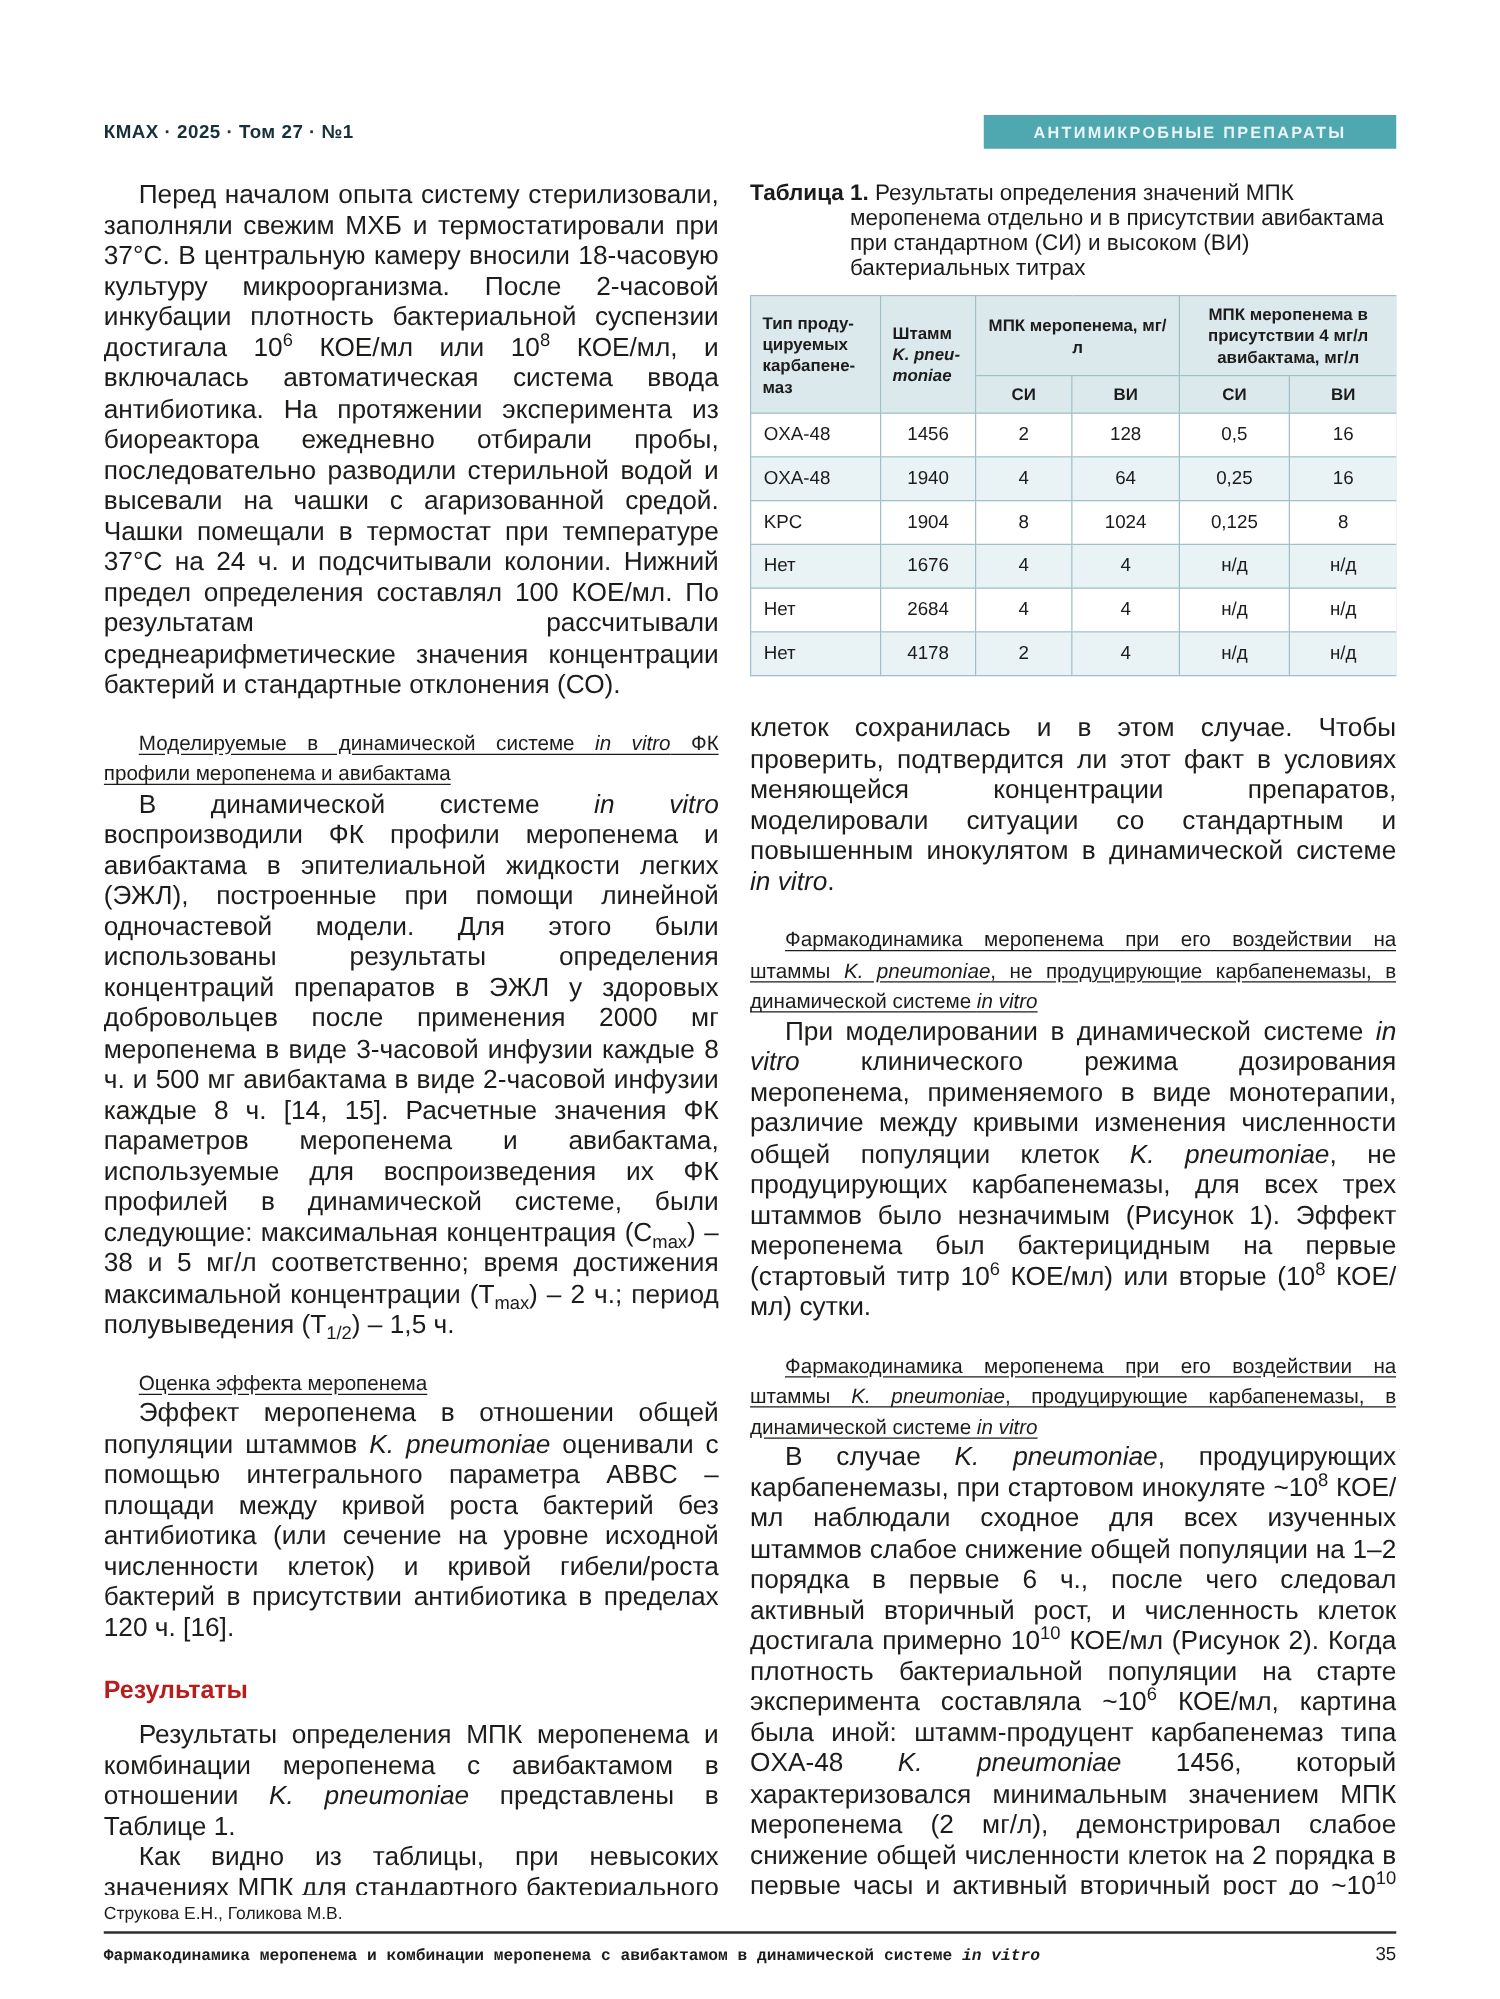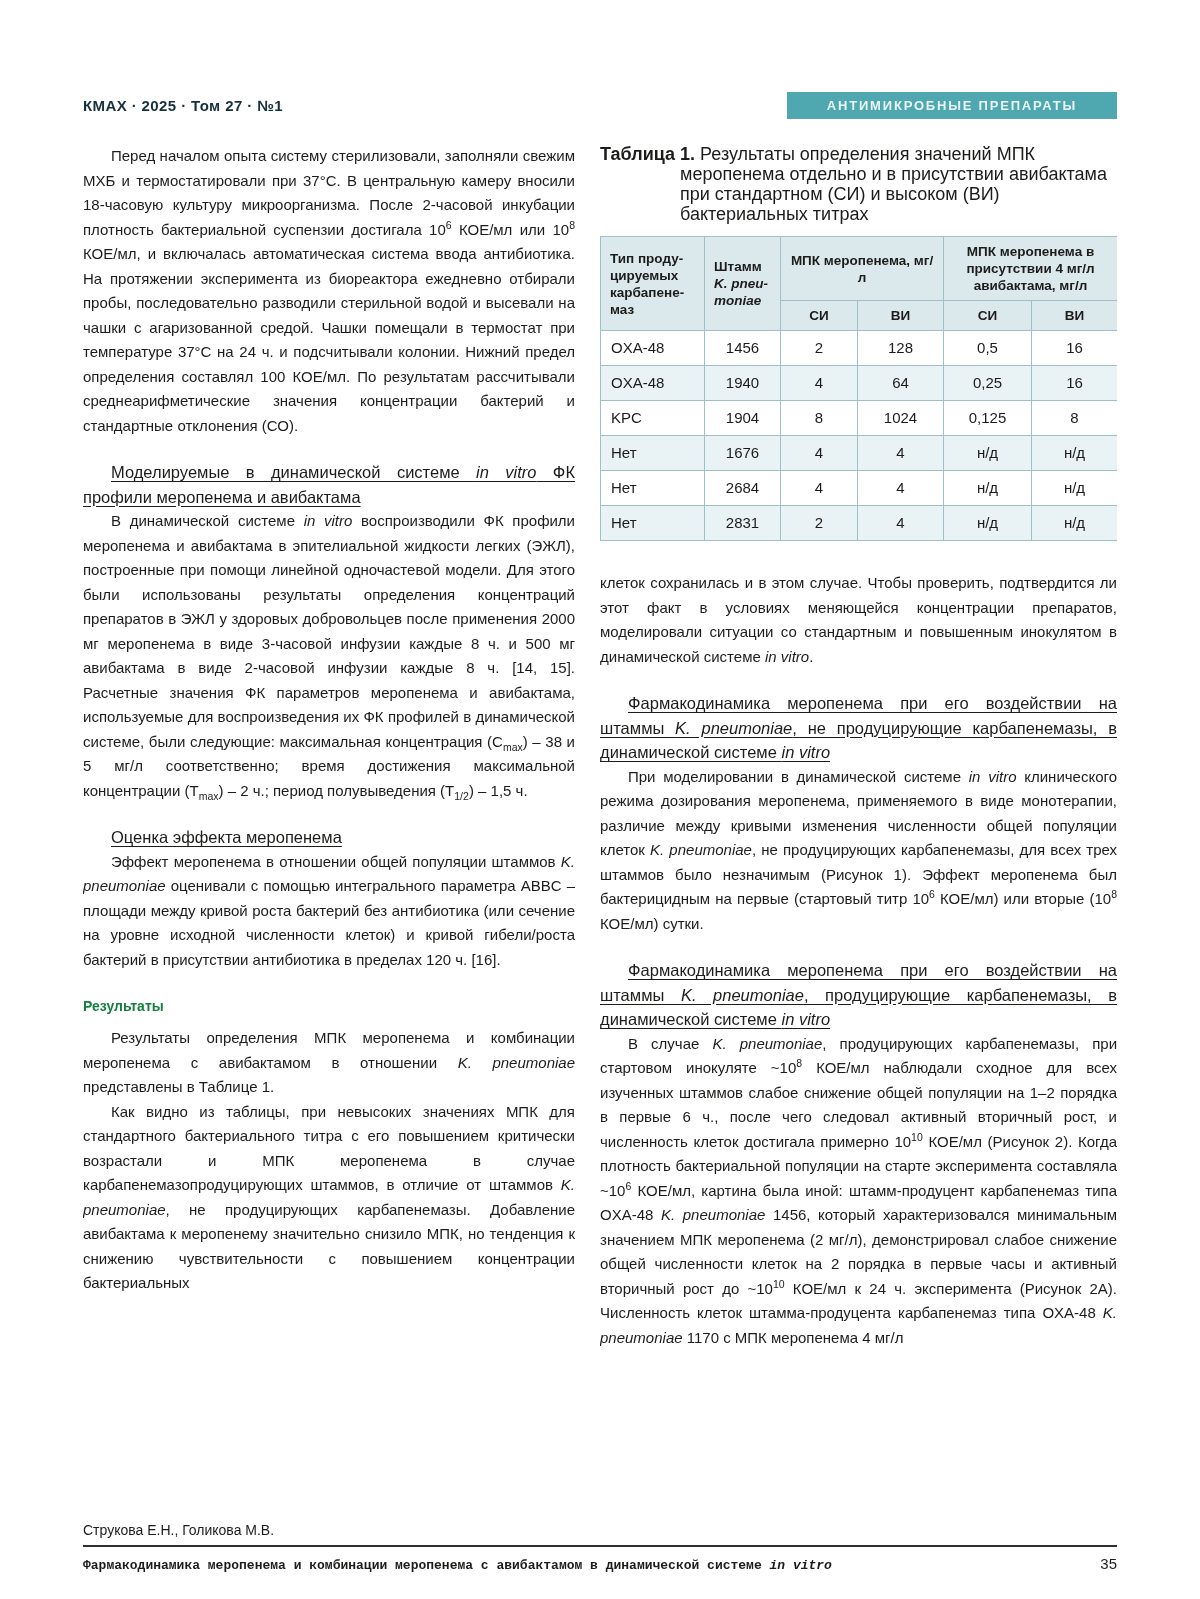--- a/index.html
+++ b/index.html
@@ -30,32 +30,32 @@
   
   .main {
     position:absolute; top:104px; left:83px; width:1034px; height:1372px;
     display:flex; gap:25px; overflow:hidden;
   }
   .col { overflow:hidden; }
   .col-left  { width:492px; }
   .col-right { width:517px; }
 
   .body-text {
-    font-size:15px; line-height:24.5px; text-align:justify;
+    font-size:21px; line-height:24.5px; text-align:justify;
     hyphens:auto; -webkit-hyphens:auto;
   }
   .indent { text-indent:28px; }
   .subheading {
     font-size:16.5px; line-height:24.5px; text-align:justify;
     text-decoration:underline; text-underline-offset:3px;
     text-indent:28px; margin-top:22px;
     hyphens:auto; -webkit-hyphens:auto;
   }
   .results-heading {
-    color:#15803d; font-size:14px; font-weight:bold;
+    color:#b91c1c; font-size:20px; font-weight:bold;
     margin-top:26px; margin-bottom:12px;
   }
   sup, sub { line-height:0; font-size:70%; }
 
   
   .table-caption {
     font-size:18px; line-height:20px;
     padding-left:80px; text-indent:-80px;
     margin-bottom:12px; color:#1c1c1a;
   }
@@ -172,21 +172,21 @@
           <tr>
             <td class="cell-left">Нет</td>
             <td>2684</td>
             <td>4</td>
             <td>4</td>
             <td>н/д</td>
             <td>н/д</td>
           </tr>
           <tr>
             <td class="cell-left">Нет</td>
-            <td>2831</td>
+            <td>4178</td>
             <td>2</td>
             <td>4</td>
             <td>н/д</td>
             <td>н/д</td>
           </tr>
         </tbody>
       </table>
 
       <p class="body-text after-table">клеток сохранилась и в этом случае. Чтобы проверить, подтвердится ли этот факт в условиях меняющейся концентрации препаратов, моделировали ситуации со стандартным и повышенным инокулятом в динамической системе <i>in vitro</i>.</p>
       <p class="subheading">Фармакодинамика меропенема при его воздействии на штаммы <i>K. pneumoniae</i>, не продуцирующие карбапенемазы, в динамической системе <i>in vitro</i></p>

